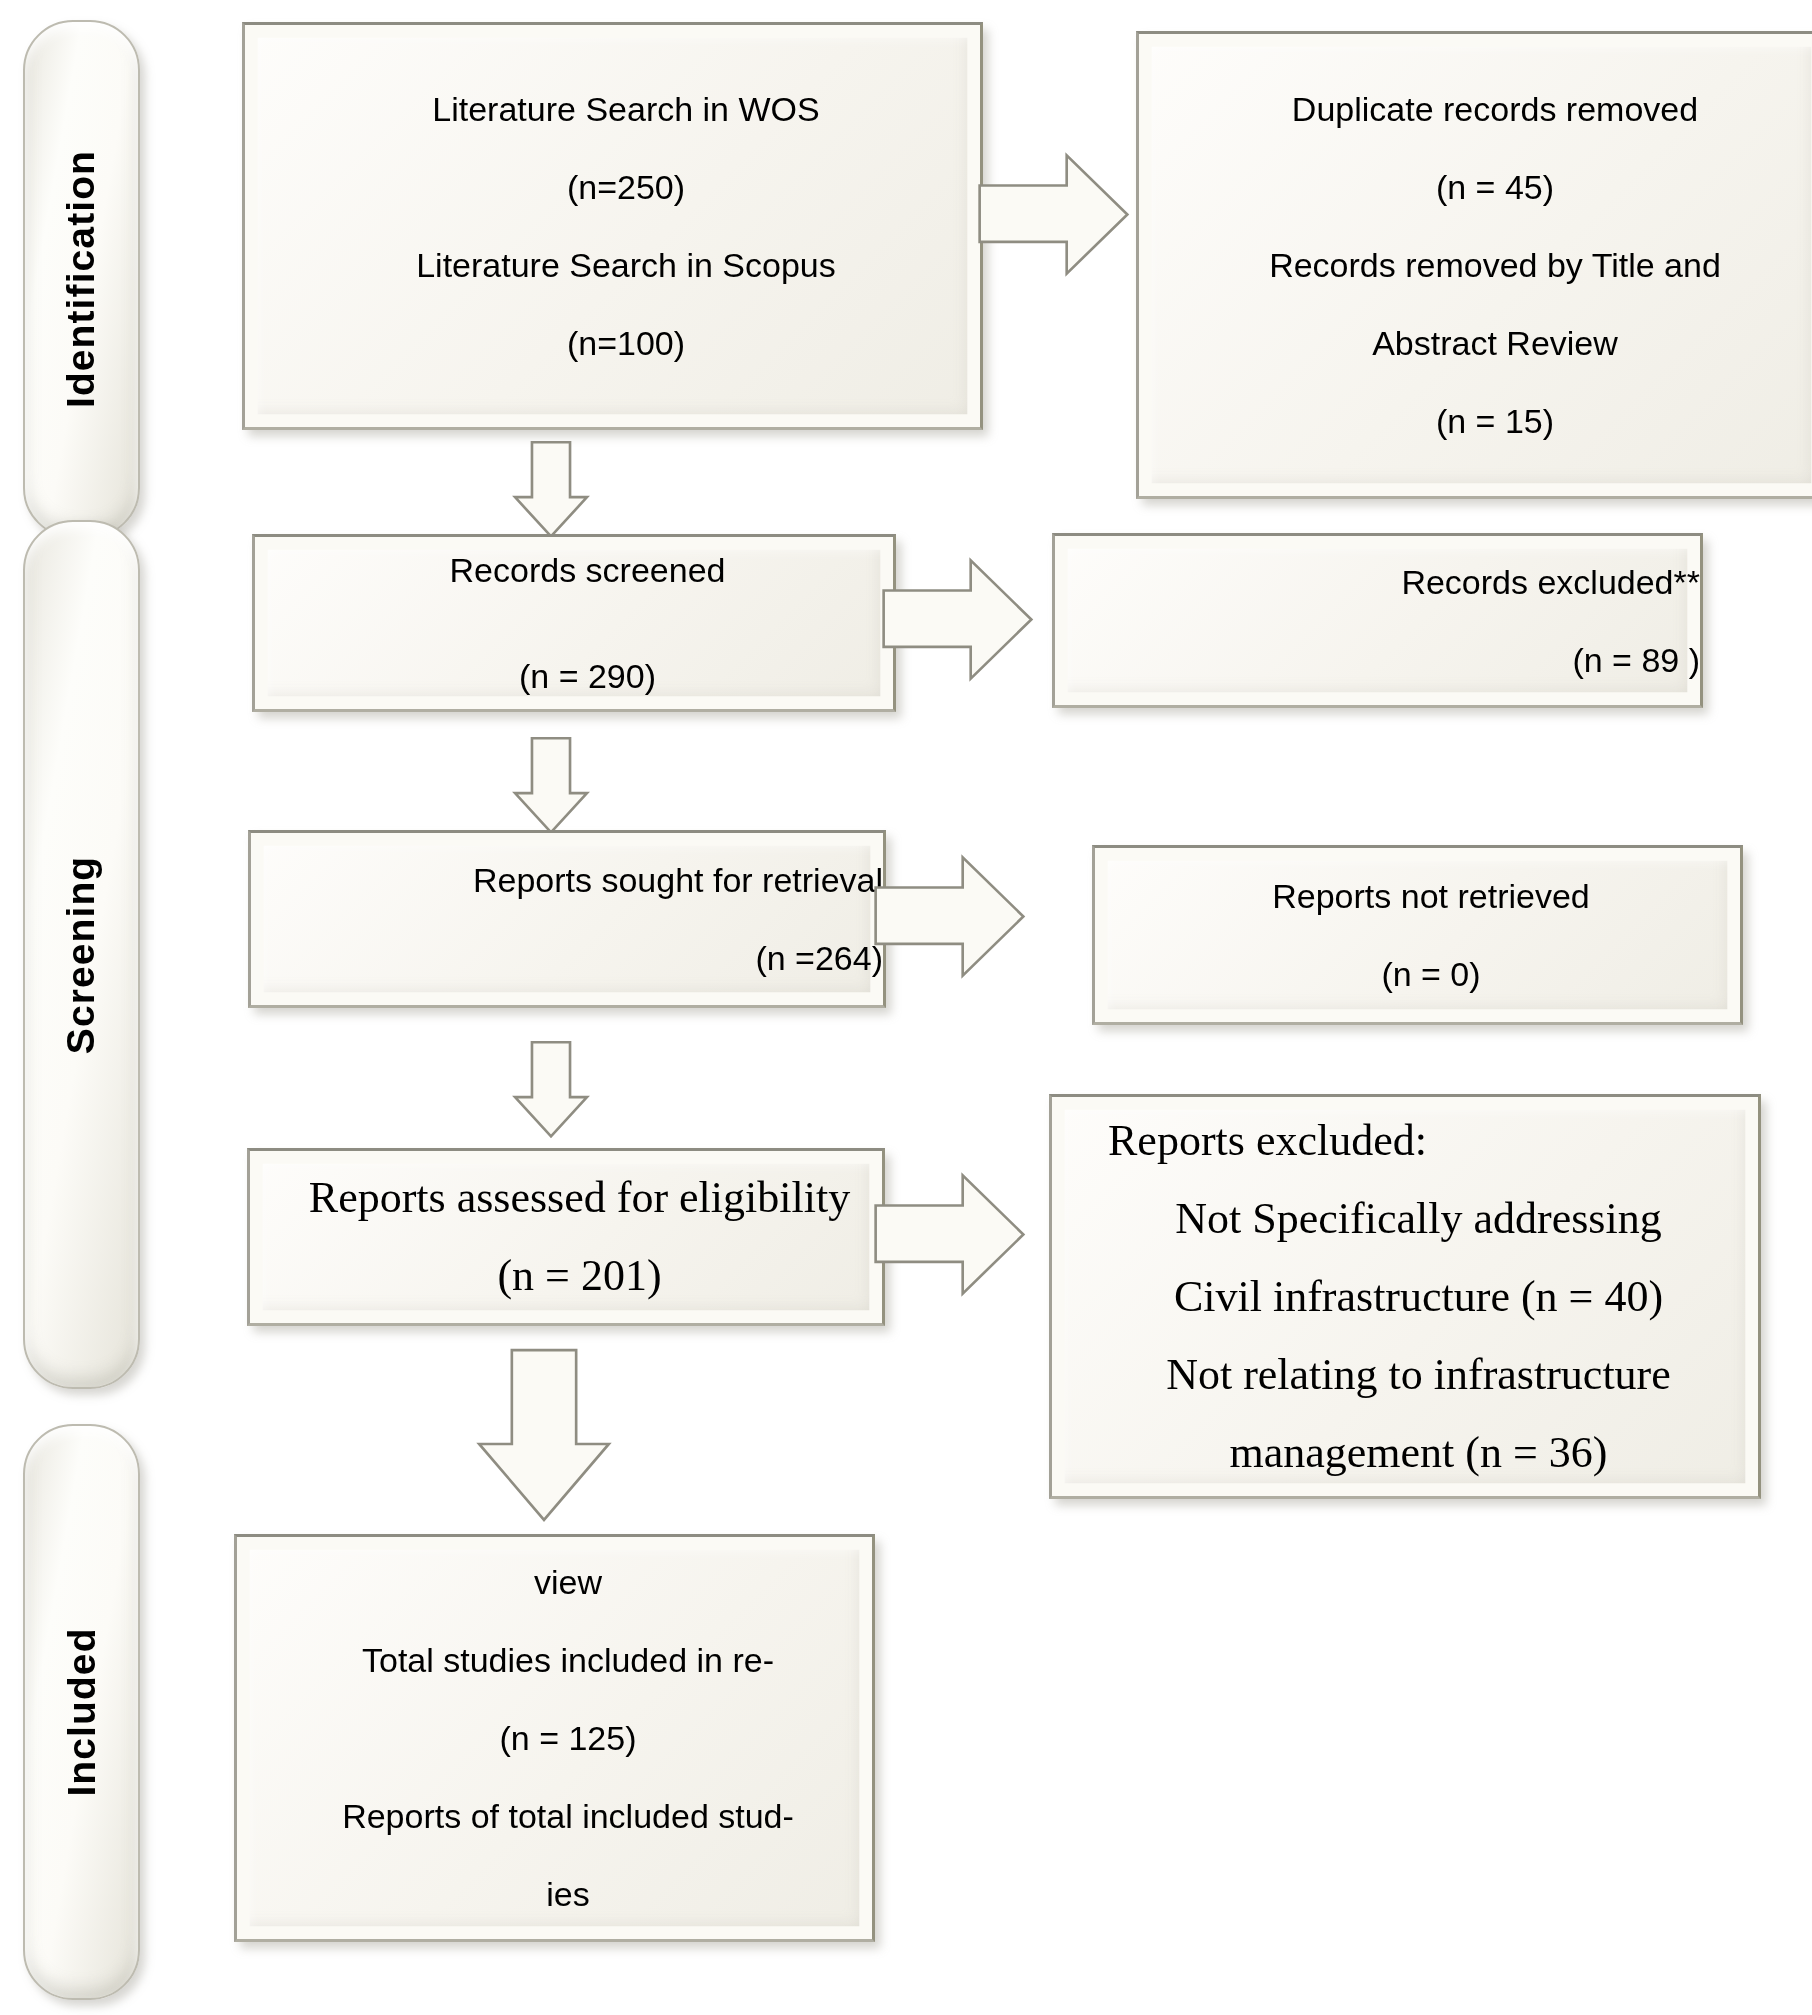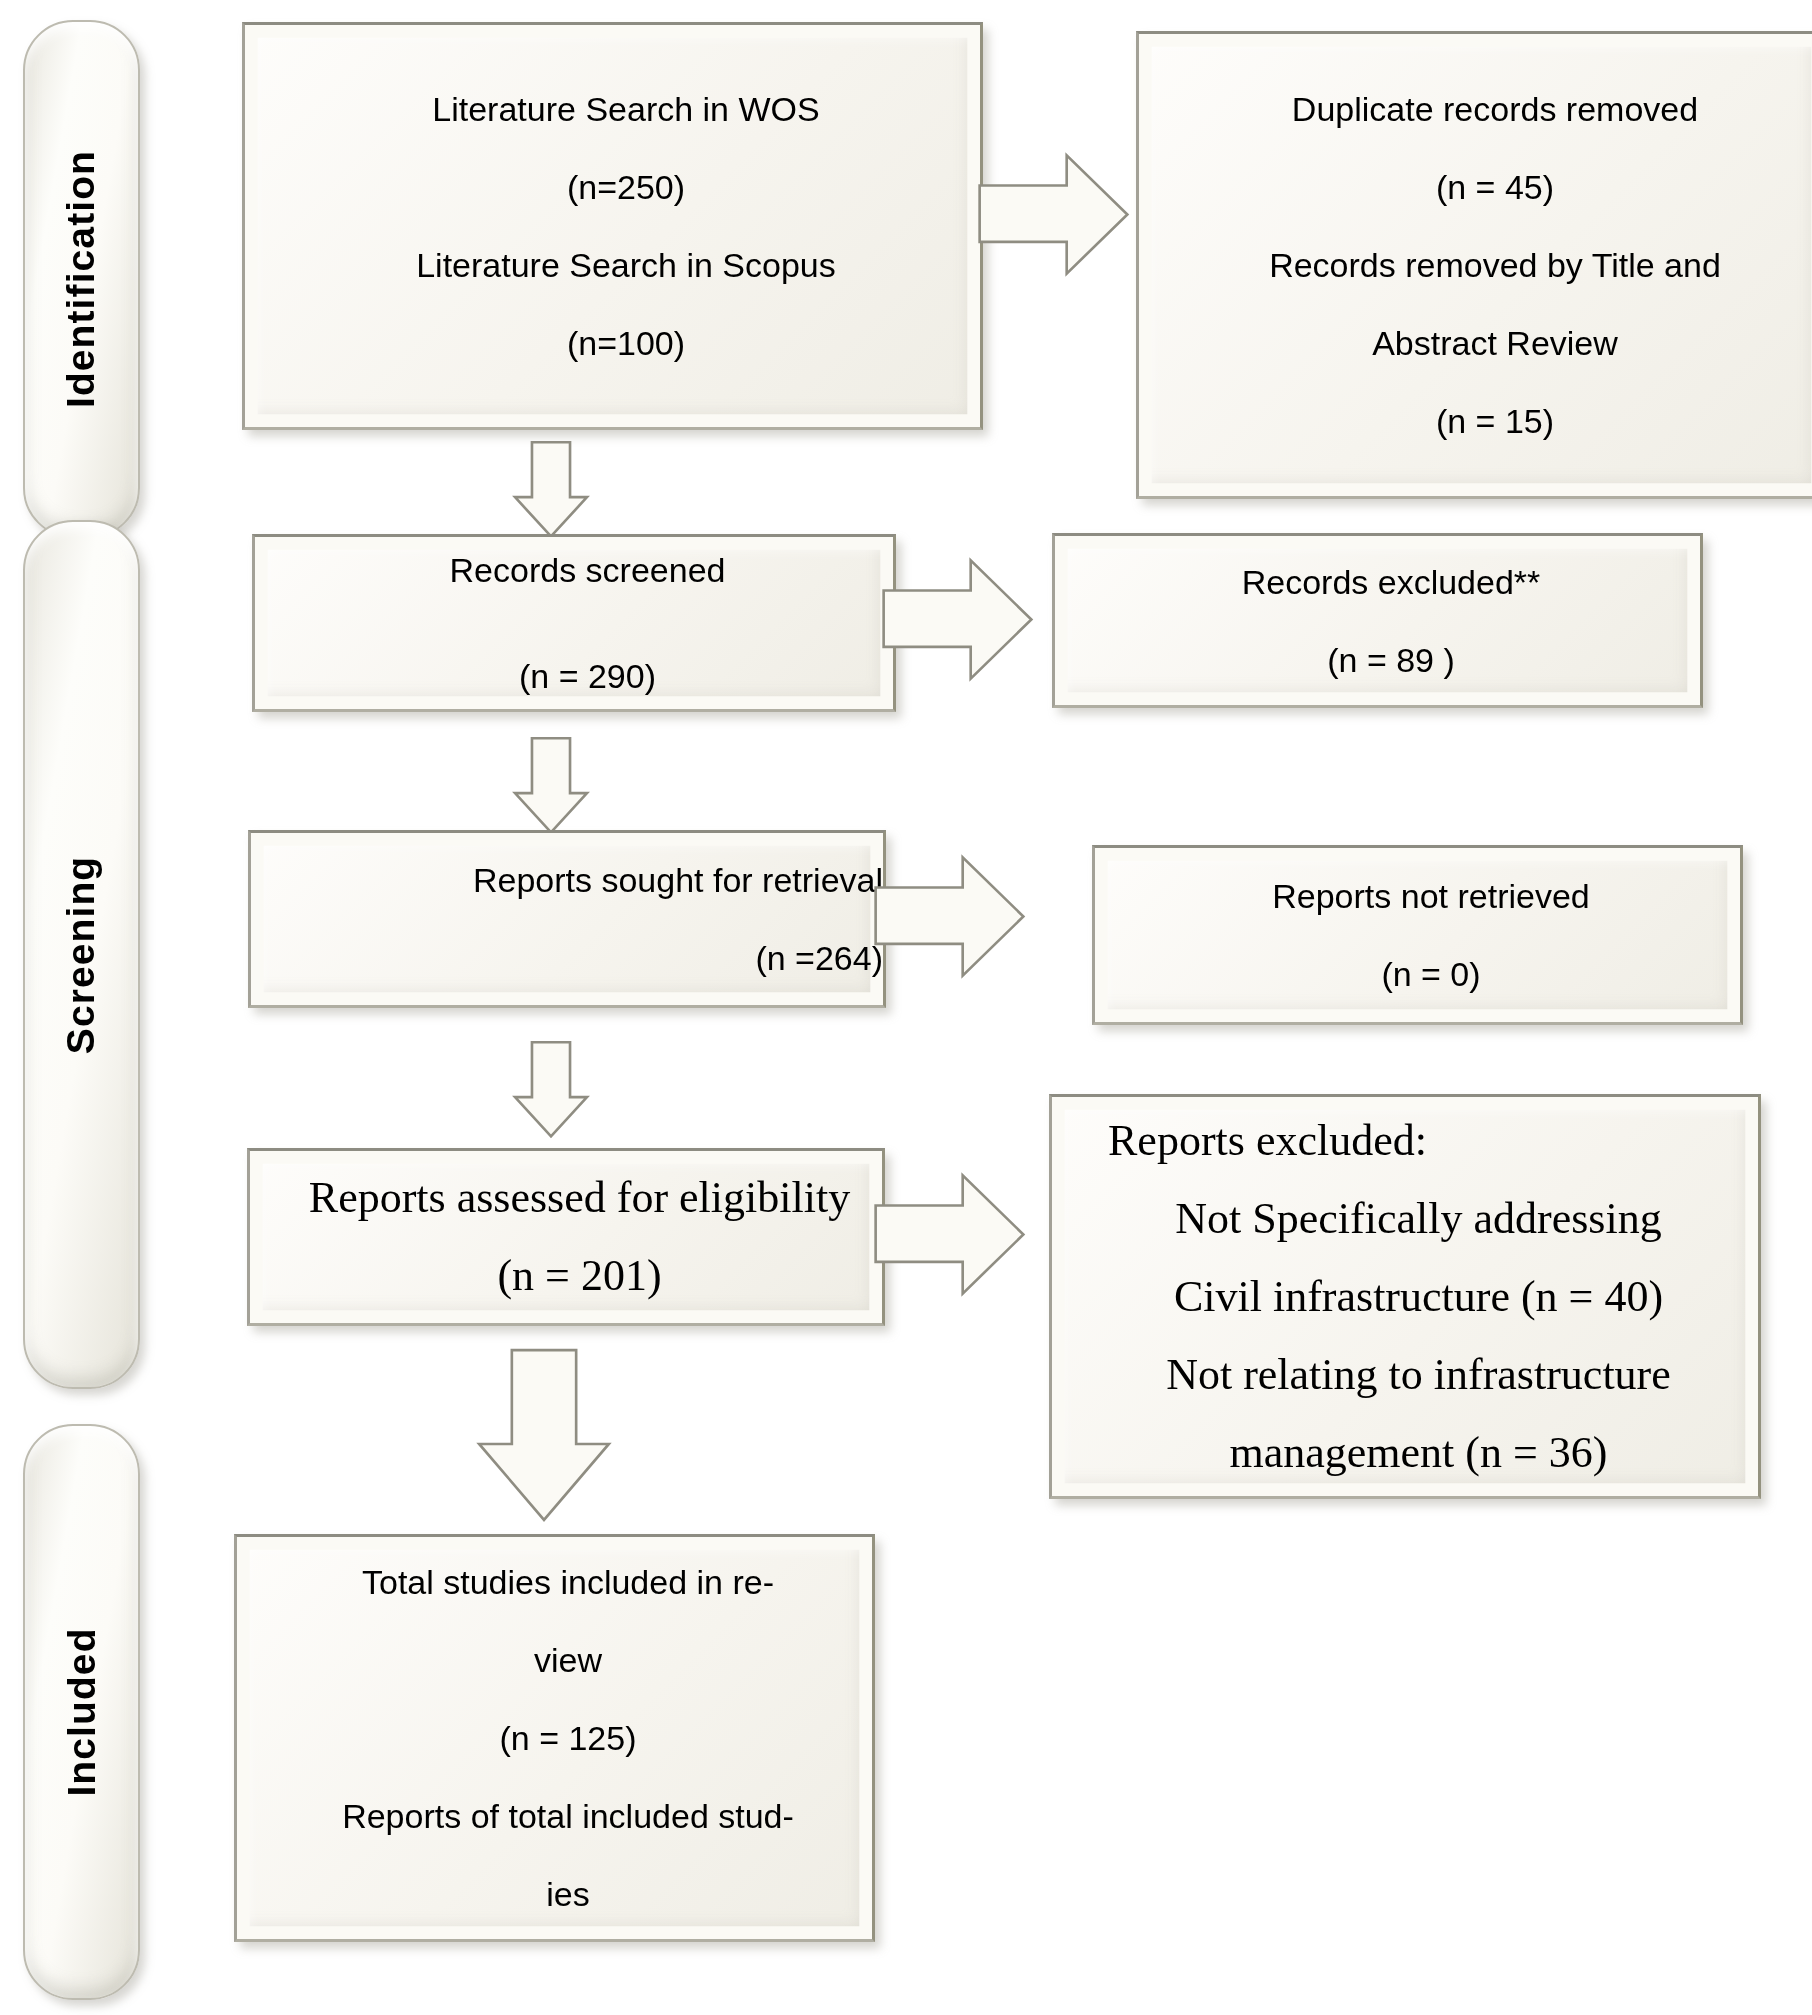--- a/index.html
+++ b/index.html
@@ -57,21 +57,21 @@
     font-size:34px;
     white-space:nowrap;
   }
   .serif{font-family:"Liberation Serif", serif;}
   .serif .line{font-size:44px;}
   .line.align-left{text-align:left;padding-left:29px;}
 
   #box-search{left:242px;top:22px;width:708px;height:402px;}
   #box-dup{left:1136px;top:31px;width:658px;height:462px;}
   #box-screened{left:252px;top:534px;width:611px;height:172px;gap:28px;}
-  #box-excluded{left:1052px;top:533px;width:618px;height:169px;}
+  #box-excluded{left:1052px;top:533px;width:618px;height:169px;align-items:flex-end;}
   #box-sought{left:248px;top:830px;width:605px;height:172px;align-items:flex-end;}
   #box-notretrieved{left:1092px;top:838px;width:618px;height:174px;margin-top:7px;}
   #box-assessed{left:247px;top:1148px;width:605px;height:172px;}
   #box-reportsexcluded{left:1049px;top:1094px;width:679px;height:399px;}
   #box-total{left:234px;top:1534px;width:608px;height:402px;}
 
   
   .arrow{position:absolute;}
   .arrow svg{display:block;overflow:visible;}
   .arrow polygon{
@@ -194,21 +194,21 @@
     <div class="line">management (n = 36)</div>
   </div>
 
   <div class="arrow" id="arrow-v4">
     <svg width="132" height="174" viewBox="0 0 250 330">
       <polygon points="64,4 186,4 186,182 248,182 125,326 2,182 64,182"></polygon>
     </svg>
   </div>
 
   <div class="flowbox" id="box-total">
+    <div class="line">view</div>
     <div class="line">Total studies included in re-</div>
-    <div class="line">view</div>
     <div class="line">(n = 125)</div>
     <div class="line">Reports of total included stud-</div>
     <div class="line">ies</div>
   </div>
 
 </div>
 
 
 </body></html>

